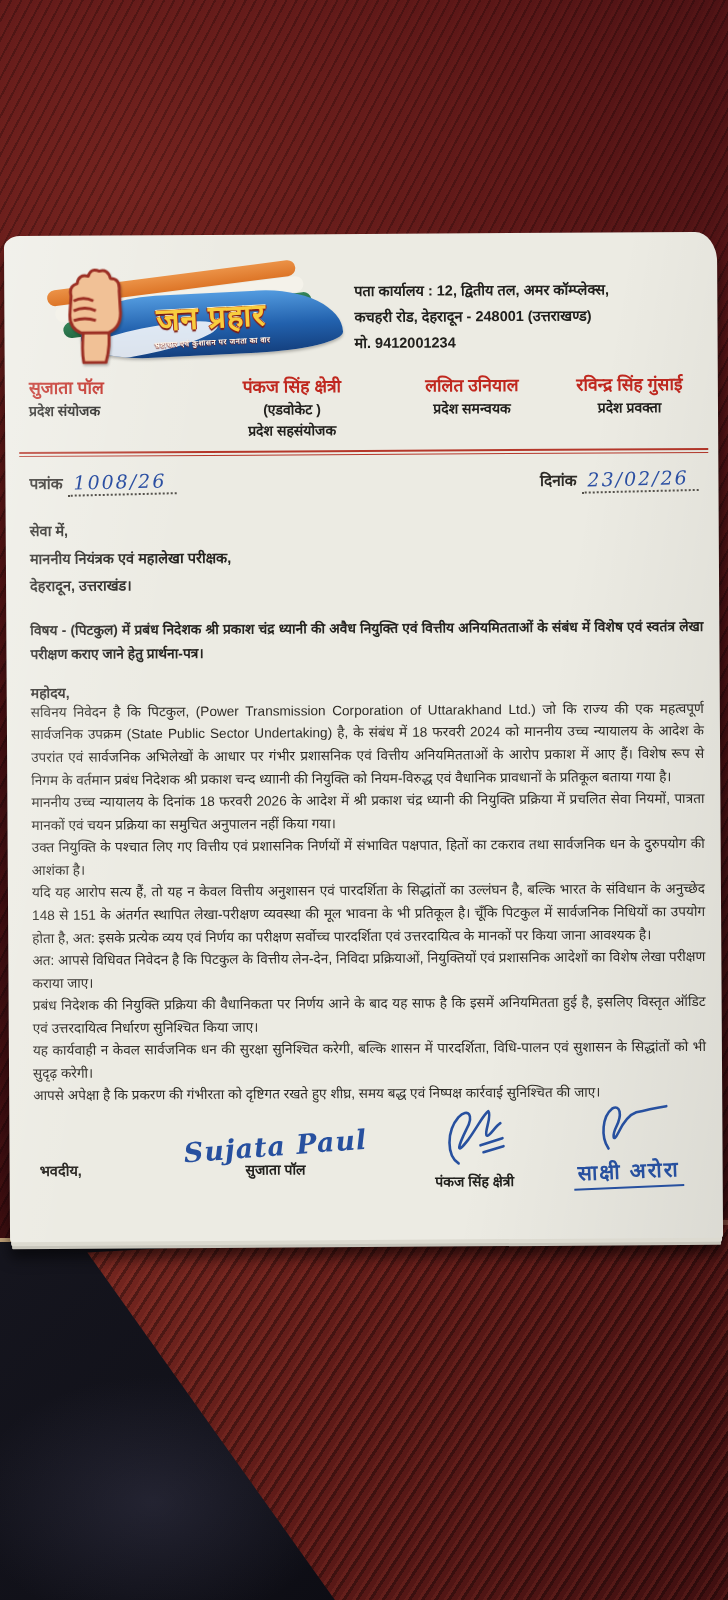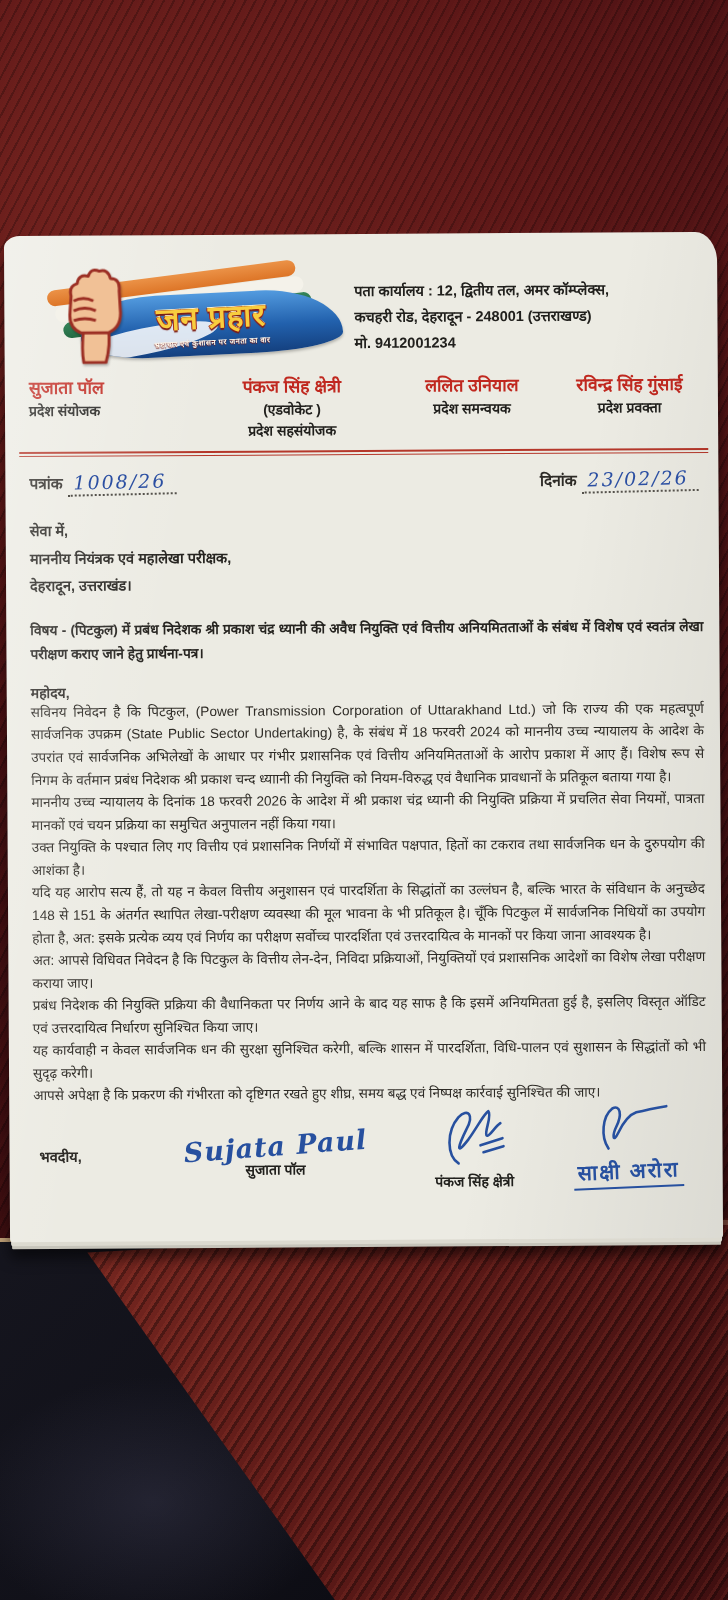--- a/index.html
+++ b/index.html
@@ -120,21 +120,21 @@
   .hand { font-family:"DejaVu Serif","Liberation Serif",serif; font-style:italic; color:#2b4fa2; }
   .meta-val { font-size:19px; letter-spacing:2px; border-bottom:2px dotted #55524c; padding:0 10px 1px 6px; display:inline-block; transform:rotate(-1deg); }
 
   .recipient { margin-top:22px; font-size:14.5px; line-height:1.9; font-weight:600; color:#262420; }
   .subject { margin-top:18px; font-size:13.8px; line-height:1.75; font-weight:600; text-align:justify; color:#262420; }
   .salutation { margin-top:16px; font-size:14px; font-weight:600; }
   .bodytext p { font-size:13.6px; line-height:1.66; text-align:justify; color:#2e2b26; font-weight:500; }
 
   
   .closing { position:relative; margin-top:18px; height:120px; }
-  .valediction { position:absolute; left:6px; top:20px; font-size:14.5px; font-weight:600; }
+  .valediction { position:absolute; left:6px; top:34px; font-size:14.5px; font-weight:600; }
   .sig1 { position:absolute; left:150px; top:6px; text-align:center; }
   .sig-script { font-family:"DejaVu Serif","Liberation Serif",serif; font-style:italic; font-weight:700;
                 font-size:27px; color:#27509f; transform:rotate(-4deg); display:inline-block; letter-spacing:1px; }
   .sig-name { font-size:14px; font-weight:700; color:#21201d; margin-top:-2px; }
   .sig2 { position:absolute; left:395px; top:-18px; text-align:center; }
   .sig3 { position:absolute; left:540px; top:-20px; text-align:center; }
   .hand-name { font-size:21px; color:#27509f; font-weight:600; transform:rotate(-2deg); display:inline-block;
                border-bottom:2px solid #27509f; padding:0 4px 2px; letter-spacing:2px; }
 </style>
 </head>

